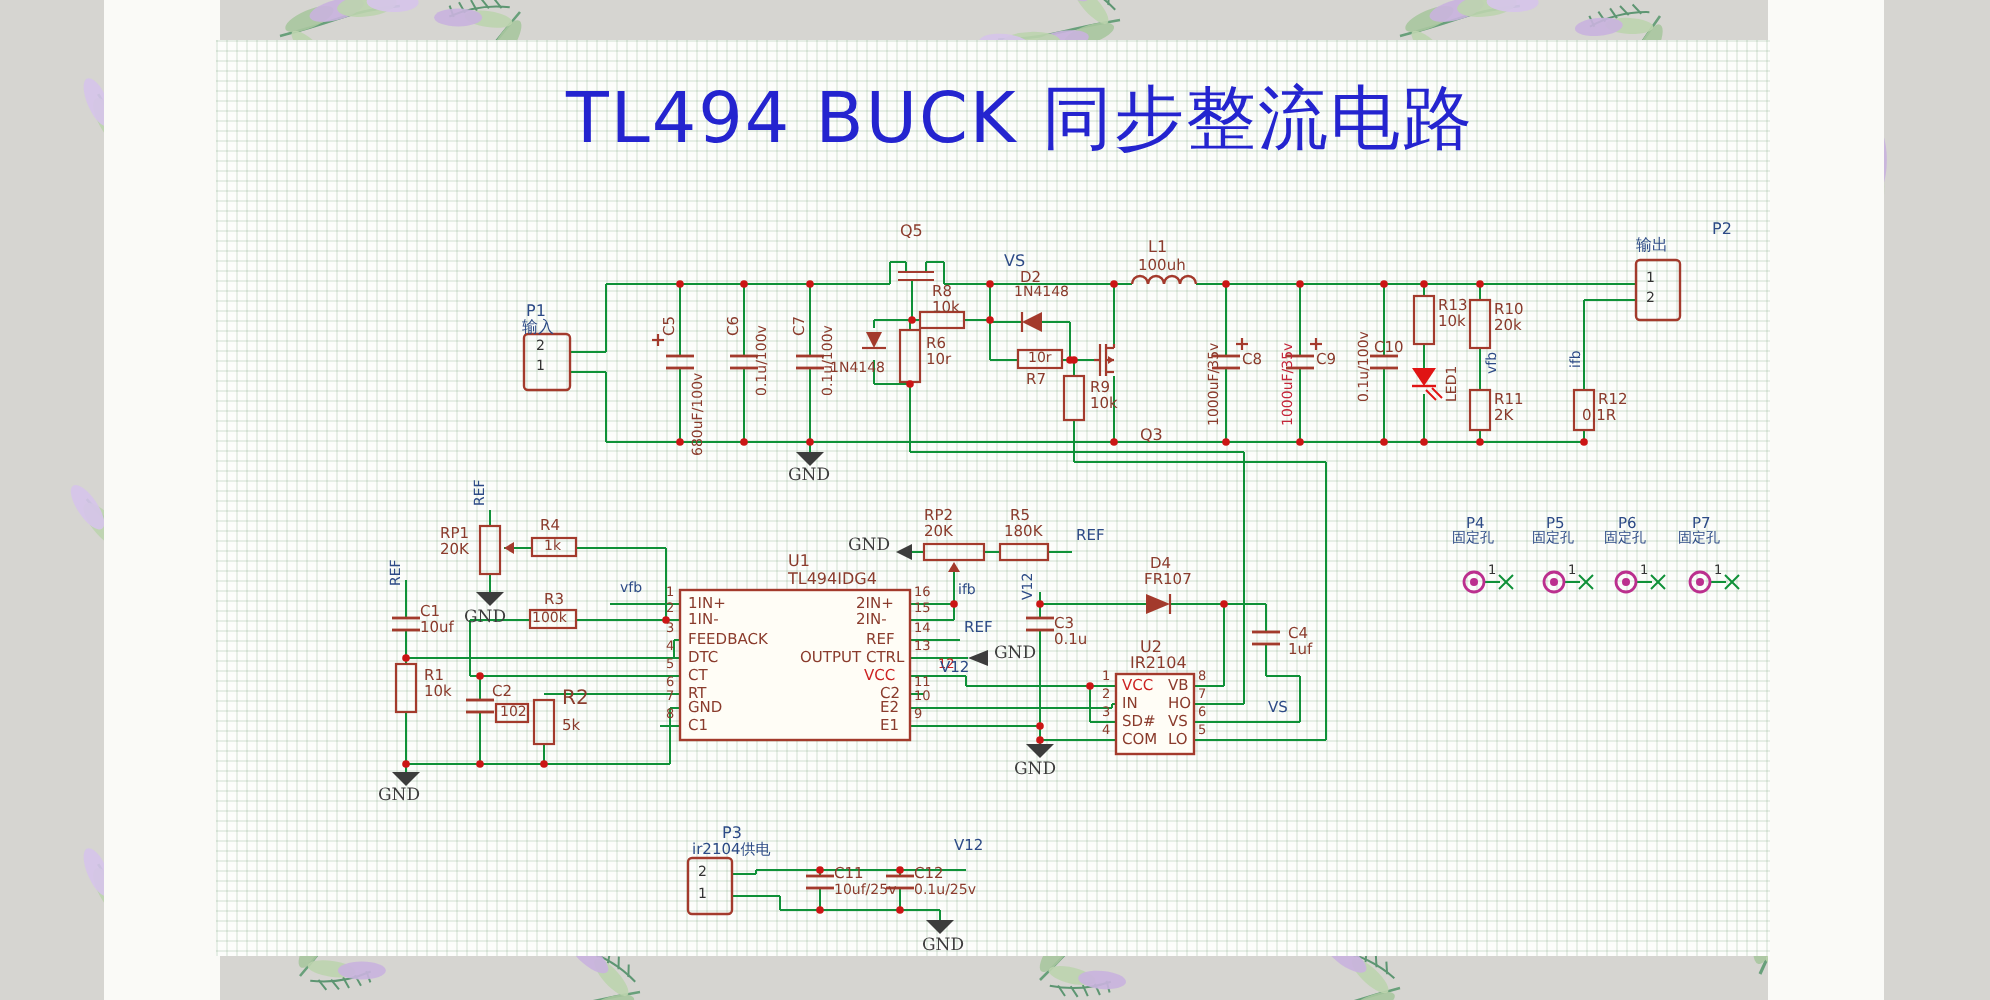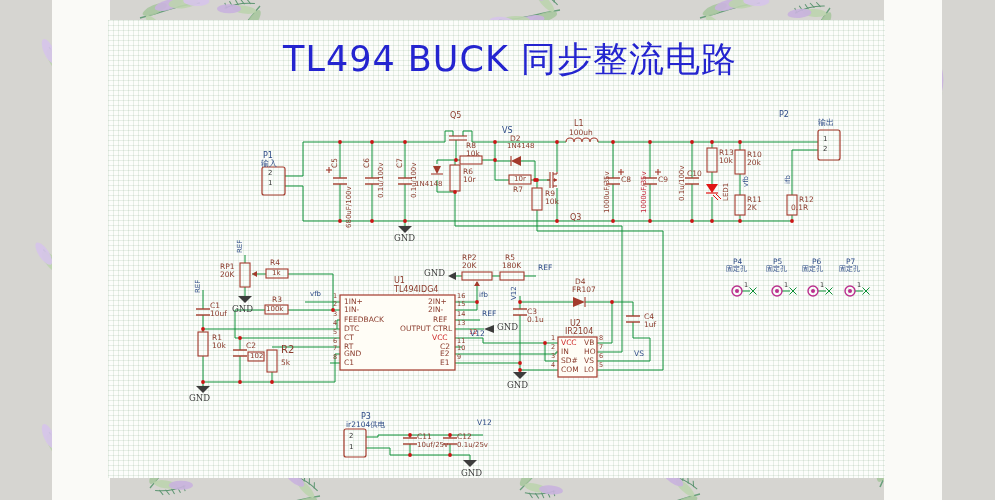--- a/index.html
+++ b/index.html
@@ -375,21 +375,21 @@
     <div class="lab" style="left: 719px; top: 157px; font-size: 7.5px; color: rgb(138, 59, 44);">10k</div>
     <div class="lab" style="left: 723px; top: 201px; font-size: 7px; color: rgb(138, 59, 44); transform-origin: 0px 0px; transform: rotate(-90deg);">LED1</div>
     <div class="lab" style="left: 747px; top: 151px; font-size: 7.5px; color: rgb(138, 59, 44);">R10</div>
     <div class="lab" style="left: 747px; top: 159px; font-size: 7.5px; color: rgb(138, 59, 44);">20k</div>
     <div class="lab" style="left: 743px; top: 187px; font-size: 7px; color: rgb(44, 74, 134); transform-origin: 0px 0px; transform: rotate(-90deg);">vfb</div>
     <div class="lab" style="left: 747px; top: 196px; font-size: 7.5px; color: rgb(138, 59, 44);">R11</div>
     <div class="lab" style="left: 747px; top: 204px; font-size: 7.5px; color: rgb(138, 59, 44);">2K</div>
     <div class="lab" style="left: 785px; top: 184px; font-size: 7px; color: rgb(44, 74, 134); transform-origin: 0px 0px; transform: rotate(-90deg);">ifb</div>
     <div class="lab" style="left: 799px; top: 196px; font-size: 7.5px; color: rgb(138, 59, 44);">R12</div>
     <div class="lab" style="left: 791px; top: 204px; font-size: 7.5px; color: rgb(138, 59, 44);">0.1R</div>
-    <div class="lab" style="left: 779px; top: 111px; font-size: 8px; color: rgb(44, 74, 134);">P2</div>
+    <div class="lab" style="left: 820px; top: 111px; font-size: 8px; color: rgb(44, 74, 134); padding-left: 36px;">P2</div>
     <div class="lab" style="left: 818px; top: 119px; font-size: 8px; color: rgb(44, 74, 134);">输出</div>
     <div class="lab" style="left: 823px; top: 136px; font-size: 7px; color: rgb(51, 51, 51);">1</div>
     <div class="lab" style="left: 823px; top: 146px; font-size: 7px; color: rgb(51, 51, 51);">2</div>
     <div class="lab" style="left: 237px; top: 253px; font-size: 7px; color: rgb(44, 74, 134); transform-origin: 0px 0px; transform: rotate(-90deg);">REF</div>
     <div class="lab" style="left: 220px; top: 263px; font-size: 7.5px; color: rgb(138, 59, 44);">RP1</div>
     <div class="lab" style="left: 220px; top: 271px; font-size: 7.5px; color: rgb(138, 59, 44);">20K</div>
     <div class="lab" style="left: 270px; top: 259px; font-size: 7.5px; color: rgb(138, 59, 44);">R4</div>
     <div class="lab" style="left: 272px; top: 270px; font-size: 7px; color: rgb(138, 59, 44);">1k</div>
     <div class="lab serif" style="left: 232px; top: 305px; font-size: 8.5px; color: rgb(60, 60, 60);">GND</div>
     <div class="lab" style="left: 272px; top: 296px; font-size: 7.5px; color: rgb(138, 59, 44);">R3</div>
@@ -475,21 +475,21 @@
     <div class="lab" style="left: 599px; top: 344px; font-size: 6.5px; color: rgb(138, 59, 44);">7</div>
     <div class="lab" style="left: 599px; top: 353px; font-size: 6.5px; color: rgb(138, 59, 44);">6</div>
     <div class="lab" style="left: 599px; top: 362px; font-size: 6.5px; color: rgb(138, 59, 44);">5</div>
     <div class="lab" style="left: 634px; top: 350px; font-size: 7.5px; color: rgb(44, 74, 134);">VS</div>
     <div class="lab" style="left: 733px; top: 258px; font-size: 7.5px; color: rgb(44, 74, 134);">P4</div>
     <div class="lab" style="left: 726px; top: 266px; font-size: 7px; color: rgb(44, 74, 134);">固定孔</div>
     <div class="lab" style="left: 744px; top: 282px; font-size: 6.5px; color: rgb(51, 51, 51);">1</div>
     <div class="lab" style="left: 773px; top: 258px; font-size: 7.5px; color: rgb(44, 74, 134);">P5</div>
     <div class="lab" style="left: 766px; top: 266px; font-size: 7px; color: rgb(44, 74, 134);">固定孔</div>
     <div class="lab" style="left: 784px; top: 282px; font-size: 6.5px; color: rgb(51, 51, 51);">1</div>
-    <div class="lab" style="left: 768px; top: 258px; font-size: 7.5px; color: rgb(44, 74, 134); padding-left: 44px;">P6</div>
+    <div class="lab" style="left: 809px; top: 258px; font-size: 7.5px; color: rgb(44, 74, 134);">P6</div>
     <div class="lab" style="left: 802px; top: 266px; font-size: 7px; color: rgb(44, 74, 134);">固定孔</div>
     <div class="lab" style="left: 820px; top: 282px; font-size: 6.5px; color: rgb(51, 51, 51);">1</div>
     <div class="lab" style="left: 846px; top: 258px; font-size: 7.5px; color: rgb(44, 74, 134);">P7</div>
     <div class="lab" style="left: 839px; top: 266px; font-size: 7px; color: rgb(44, 74, 134);">固定孔</div>
     <div class="lab" style="left: 857px; top: 282px; font-size: 6.5px; color: rgb(51, 51, 51);">1</div>
     <div class="lab" style="left: 361px; top: 413px; font-size: 8px; color: rgb(44, 74, 134);">P3</div>
     <div class="lab" style="left: 346px; top: 421px; font-size: 7.5px; color: rgb(44, 74, 134);">ir2104供电</div>
     <div class="lab" style="left: 349px; top: 433px; font-size: 7px; color: rgb(51, 51, 51);">2</div>
     <div class="lab" style="left: 349px; top: 444px; font-size: 7px; color: rgb(51, 51, 51);">1</div>
     <div class="lab" style="left: 417px; top: 433px; font-size: 7.5px; color: rgb(138, 59, 44);">C11</div>

